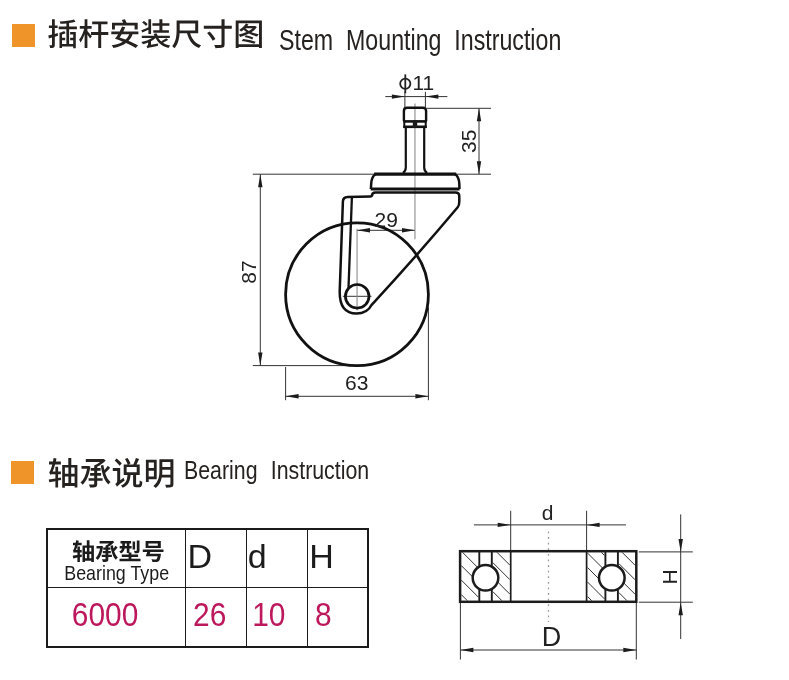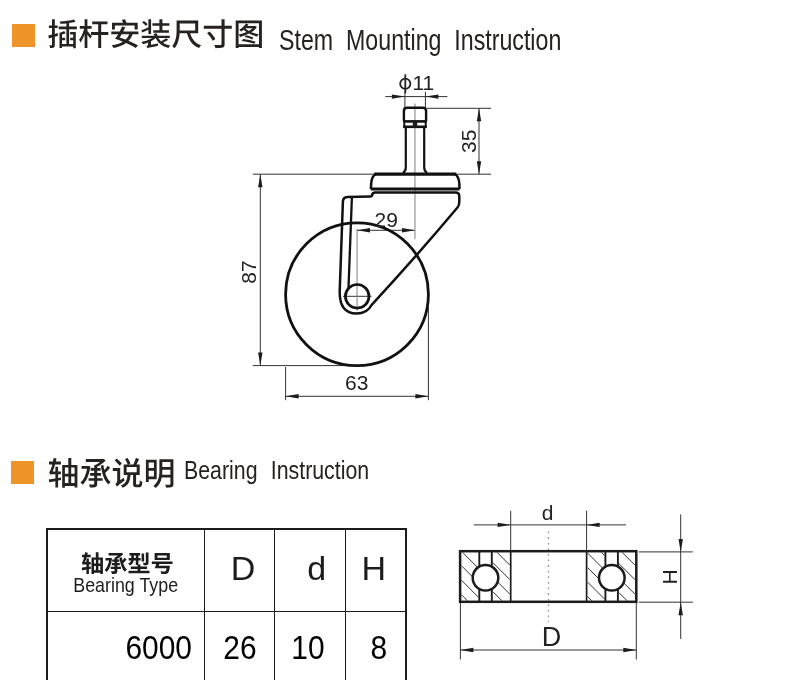--- a/index.html
+++ b/index.html
@@ -5,26 +5,26 @@
   * { margin:0; padding:0; box-sizing:border-box; }
   html,body { width:789px; height:680px; background:#fff; overflow:hidden; position:relative;
     font-family:"Liberation Sans", sans-serif; color:#1c1c1c; }
   .abs { position:absolute; }
   .sq { position:absolute; background:#ef9428; }
   .en-title { position:absolute; line-height:1; white-space:nowrap; transform-origin:0 0; color:#262220; }
   #dwg { position:absolute; left:0; top:0; }
   #dwg text { font-family:"Liberation Sans", sans-serif; fill:#222; }
   table.spec { position:absolute; left:46.2px; top:528.4px; border-collapse:collapse; table-layout:fixed;
     background:#fff; border:2.6px solid #1b1b1b; }
-  table.spec td { border:1.4px solid #1b1b1b; text-align:right; vertical-align:middle; padding:16px; }
+  table.spec td { border:1.4px solid #1b1b1b; text-align:left; vertical-align:middle; padding:4px; }
   td.c1 { width:138.7px; } td.c2 { width:60.3px; } td.c3 { width:61.6px; } td.c4 { width:60.3px; }
   tr.hr td { height:57.7px; } tr.dr td { height:59.8px; }
   .dhh { font-size:34px; color:#1c1c1c; }
   .dhh > div { transform:translateX(-3px); }
-  .num { font-size:34px; color:#000000; }
+  .num { font-size:34px; color:#be185d; }
   .num > div { transform:scaleX(0.88); padding-bottom:6px; }
   .num.shift > div { transform:translateX(12px) scaleX(0.88); }
   .dhh > div { padding-bottom:4px; }
   .btype { font-size:21px; transform:scaleX(0.849); transform-origin:50% 50%; white-space:nowrap;
     color:#1c1c1c; margin-top:-1.5px; line-height:1; }
   .cjkcell { display:block; margin:5.1px auto 0; transform:translateX(2px); }
   .hcell { display:flex; flex-direction:column; align-items:center; }
 </style>
 </head>
 <body>

